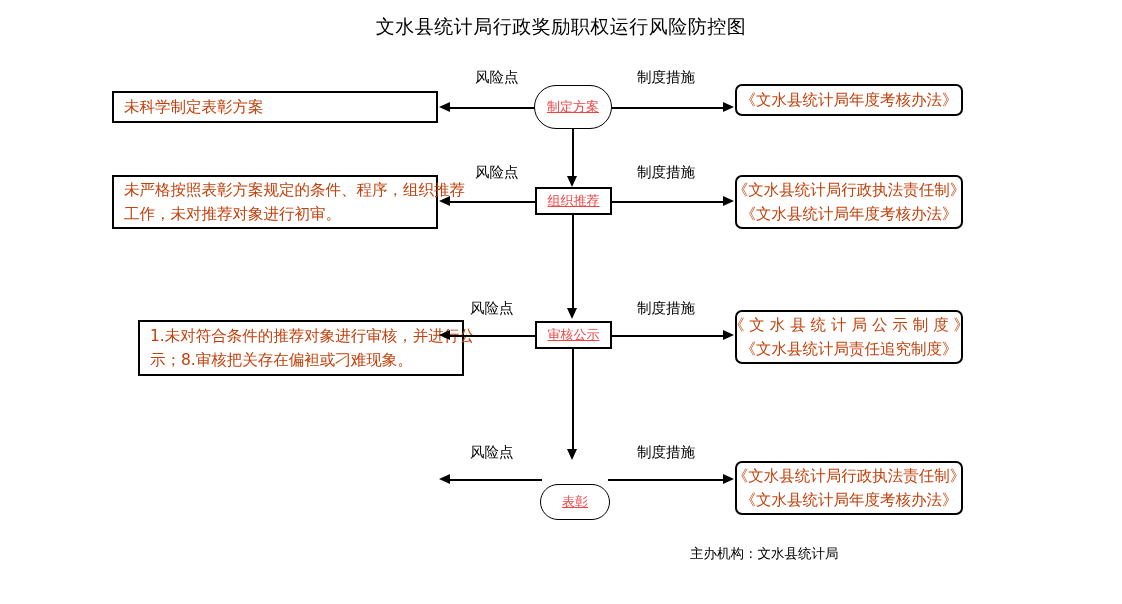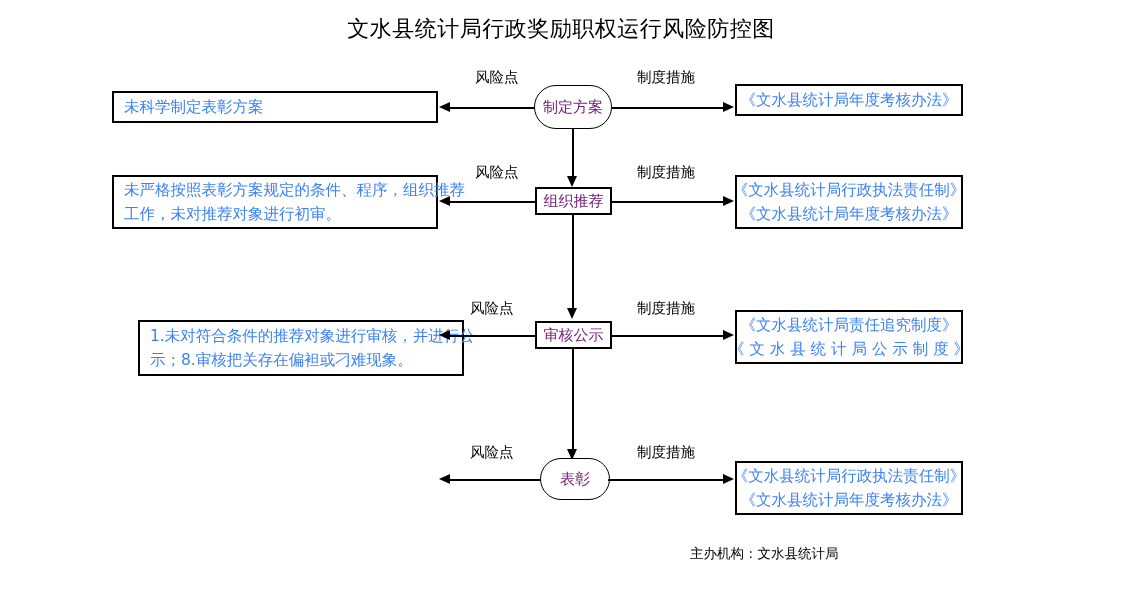--- a/index.html
+++ b/index.html
@@ -17,60 +17,62 @@
     height: 604px;
     background: #ffffff;
     overflow: hidden;
   }
   .title {
     position: absolute;
     left: 0;
     top: 14px;
     width: 1122px;
     text-align: center;
-    font-size: 22px;
+    font-size: 19px;
     letter-spacing: 0.5px;
     color: #000;
   }
   
   .box {
     position: absolute;
     box-sizing: border-box;
     border: 2.5px solid #000;
     background: #fff;
     display: flex;
     flex-direction: column;
     justify-content: center;
     font-size: 15.5px;
     line-height: 1.55;
-    color: #3b82f6;
+    color: #c2410c;
   }
   .risk-box {
     padding-left: 10px;
     padding-right: 8px;
     align-items: flex-start;
     text-align: left;
   }
   .risk-box .line { white-space: nowrap; }
   .measure-box {
     align-items: center;
     text-align: center;
+    border-radius: 7px;
   }
   .measure-box .line { white-space: nowrap; }
   
   .node {
     position: absolute;
     box-sizing: border-box;
     background: #fff;
     display: flex;
     align-items: center;
     justify-content: center;
-    font-size: 15px;
-    color: #701a75;
+    font-size: 13px;
+    color: #ef4444;
     white-space: nowrap;
+    text-decoration: underline;
   }
   .node.rounded {
     border: 1.6px solid #000;
     border-radius: 22px;
   }
   .node.rect {
     border: 2.5px solid #000;
     border-radius: 0;
   }
   
@@ -176,32 +178,32 @@
   <div class="hline" style="left:450px; top:335px; width:86px;"></div>
   <div class="arrow-left" style="left:439px; top:329.5px;"></div>
 
   <div class="node rect" style="left:535px; top:321px; width:77px; height:28px;">审核公示</div>
 
   <div class="edge-label" style="left:637px; top:299px;">制度措施</div>
   <div class="hline" style="left:612px; top:335px; width:112px;"></div>
   <div class="arrow-right" style="left:723px; top:329.5px;"></div>
 
   <div class="box measure-box" style="left:735px; top:310px; width:228px; height:54px;">
+    <span class="line">《 文 水 县 统 计 局 公 示 制 度 》</span>
     <span class="line">《文水县统计局责任追究制度》</span>
-    <span class="line">《 文 水 县 统 计 局 公 示 制 度 》</span>
   </div>
 
   <div class="vline" style="left:572px; top:349px; height:101px;"></div>
   <div class="arrow-down" style="left:567px; top:449px;"></div>
 
   <div class="edge-label" style="left:470px; top:443px;">风险点</div>
   <div class="hline" style="left:450px; top:479px; width:92px;"></div>
   <div class="arrow-left" style="left:439px; top:473.5px;"></div>
 
-  <div class="node rounded" style="left:540px; top:458px; width:70px; height:42px;">表彰</div>
+  <div class="node rounded" style="left:540px; top:484px; width:70px; height:36px;">表彰</div>
 
   <div class="edge-label" style="left:637px; top:443px;">制度措施</div>
   <div class="hline" style="left:608px; top:479px; width:116px;"></div>
   <div class="arrow-right" style="left:723px; top:473.5px;"></div>
 
   <div class="box measure-box" style="left:735px; top:461px; width:228px; height:54px;">
     <span class="line">《文水县统计局行政执法责任制》</span>
     <span class="line">《文水县统计局年度考核办法》</span>
   </div>
 

